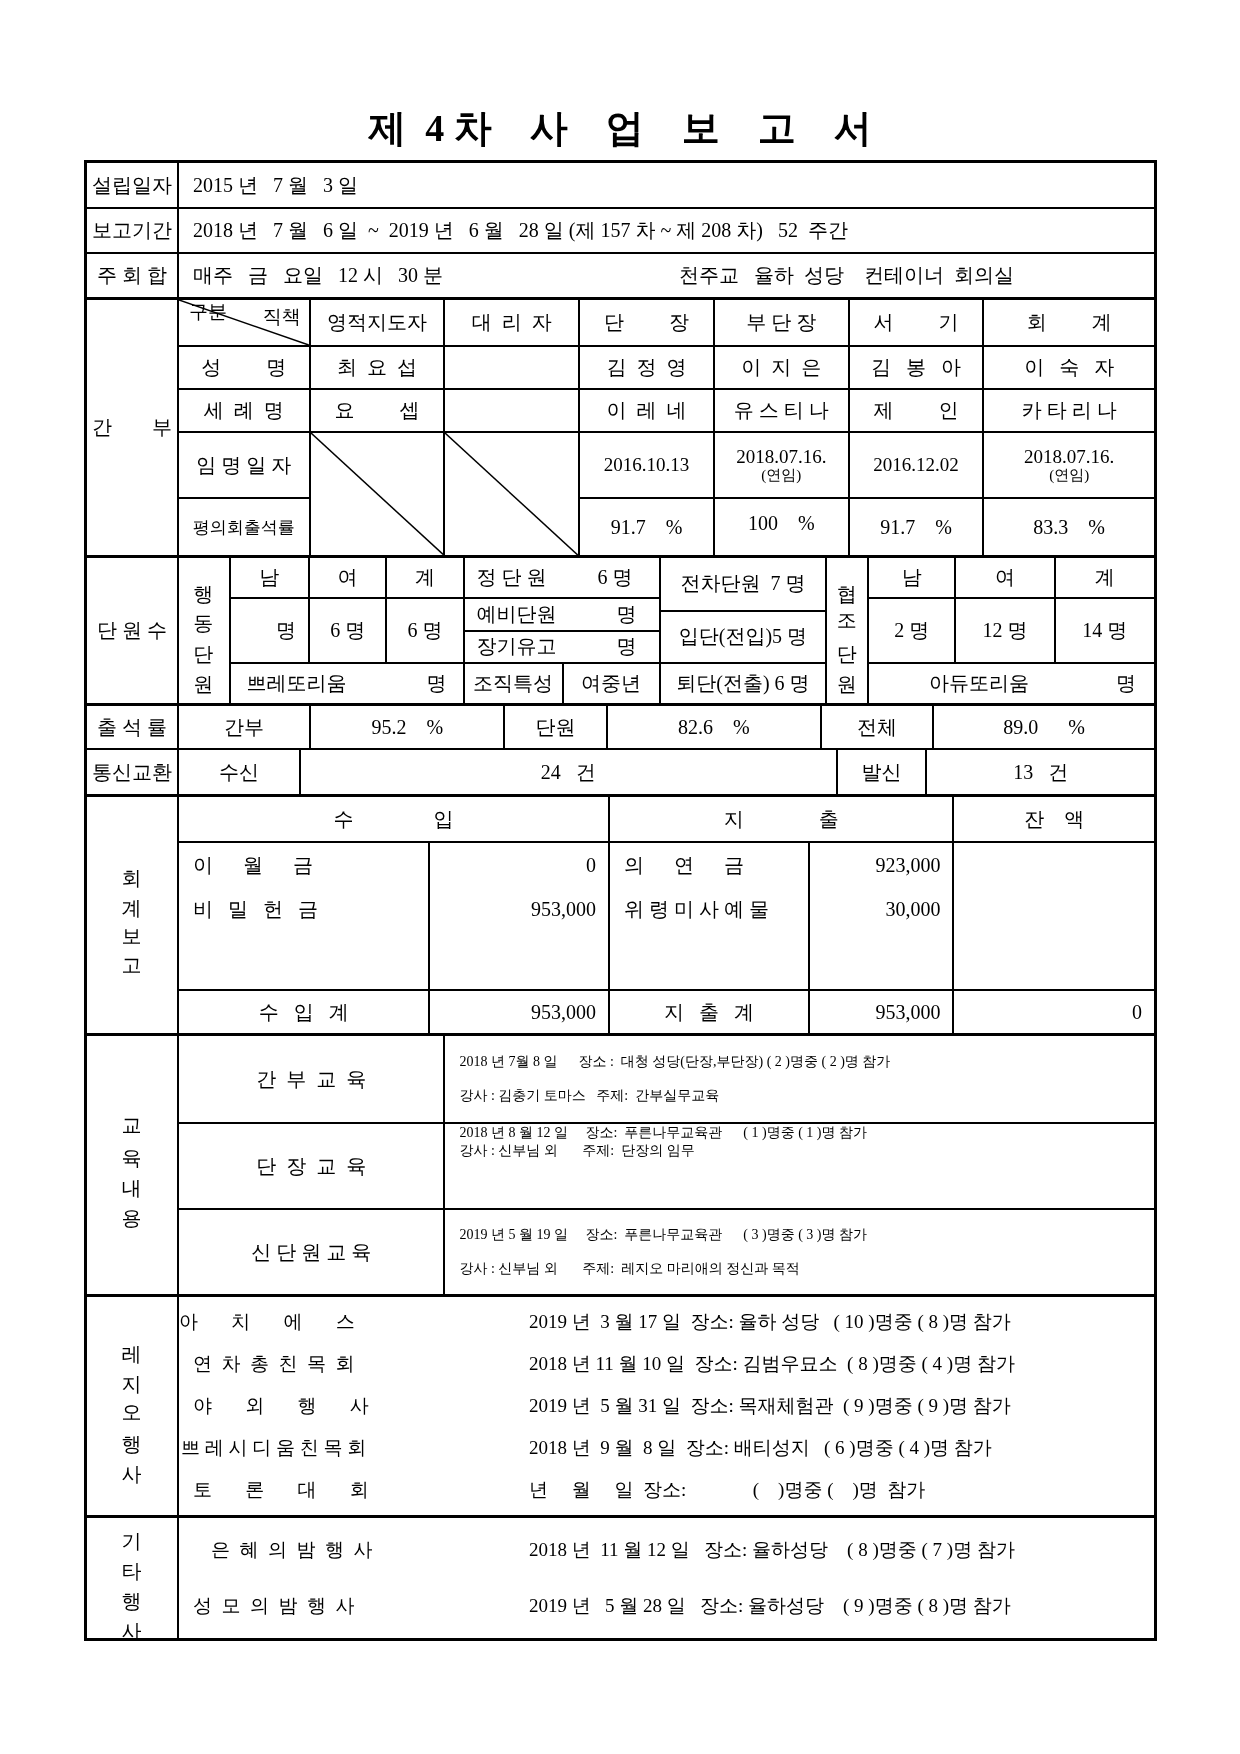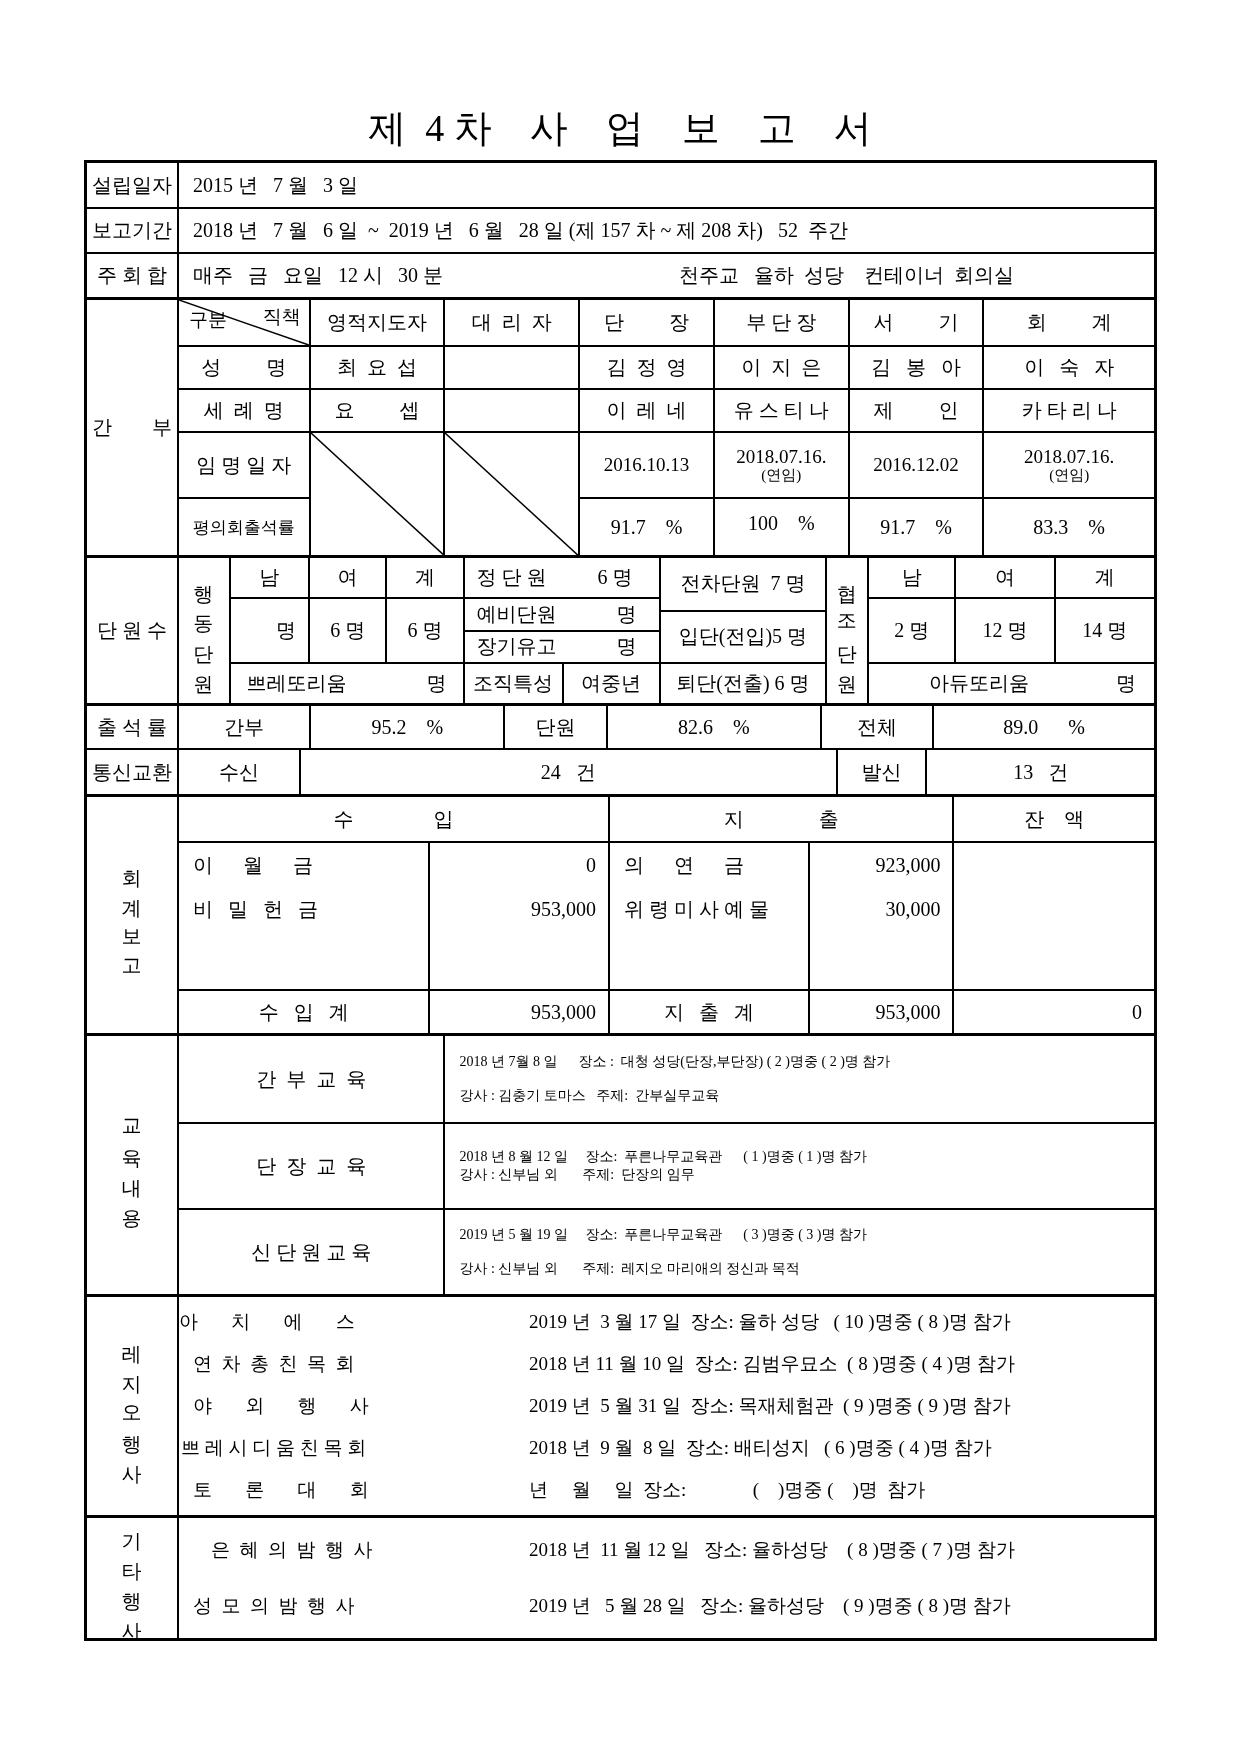--- a/index.html
+++ b/index.html
@@ -1,21 +1,21 @@
 <!DOCTYPE html>
 <html><head>
 <meta charset="utf-8">
 <style>
   * { box-sizing: border-box; margin: 0; padding: 0; }
   html,body { background:#e8e8e8; }
   .page { position:relative; width:1240px; height:1754px; background:#ffffff;
           color:#000; font-family:"Liberation Serif","DejaVu Serif",serif; font-size:20px;
           margin:0 auto; overflow:hidden; }
   .title { position:absolute; top:103px; left:0; width:100%; text-align:center;
-           font-weight:normal; font-size:38px; white-space:pre; }
+           font-weight:bold; font-size:38px; white-space:pre; }
   .tbl { position:absolute; left:84px; top:160px; width:1073px; border:3px solid #000;
          display:flex; flex-direction:column; background:#fff; }
   .sec { display:flex; width:100%; }
   .bt3 { border-top:3px solid #000; }
   .bt  { border-top:2px solid #000; }
   .bl  { border-left:2px solid #000; }
   .lblcol { width:90px; flex:none; display:flex; align-items:center; justify-content:center;
             text-align:center; white-space:pre; overflow:hidden; }
   .body { flex:1; min-width:0; border-left:2px solid #000; display:flex; }
   .col  { display:flex; flex-direction:column; }
@@ -23,21 +23,21 @@
   .cell { display:flex; align-items:center; white-space:pre; overflow:hidden; }
   .cen  { justify-content:center; text-align:center; }
   .rt   { justify-content:flex-end; }
   .sb   { justify-content:space-between; }
   .pl   { padding-left:14px; }
   .pr   { padding-right:12px; }
   .vtext { writing-mode:vertical-rl; text-orientation:upright; letter-spacing:10px; white-space:pre; line-height:1; }
   .diagwrap { position:relative; }
   .diag { position:absolute; left:0; top:0; width:100%; height:100%; }
   .ctop { position:absolute; top:4px; right:8px; font-size:19px; }
-  .cbot { position:absolute; bottom:12px; left:10px; font-size:19px; }
+  .cbot { position:absolute; bottom:20px; left:10px; font-size:19px; }
   .note { display:block; font-size:15px; line-height:1.05; text-align:center; }
   .f17 { font-size:17px; } .f18 { font-size:14px; } .f19 { font-size:19px; }
   .eline { white-space:pre; overflow:hidden; }
   .lrow { display:flex; align-items:center; }
   .lname, .ldetail { white-space:pre; overflow:hidden; }
 </style>
 </head>
 <body>
 
 <div class="page">
@@ -264,21 +264,21 @@
       <div class="body col">
         <div class="row" style="height:86px">
           <div class="cell cen" style="width:265px">간  부  교  육</div>
           <div class="col bl f18" style="width:712px;justify-content:space-evenly;padding-left:14px">
             <div class="eline">2018 년 7월 8 일      장소 :  대청 성당(단장,부단장) ( 2 )명중 ( 2 )명 참가</div>
             <div class="eline">강사 : 김충기 토마스   주제:  간부실무교육</div>
           </div>
         </div>
         <div class="row bt" style="height:86px">
           <div class="cell cen" style="width:265px">단  장  교  육</div>
-          <div class="col bl f18" style="width:712px;justify-content:center;padding-left:14px">
+          <div class="col bl f18" style="width:712px;justify-content:flex-start;padding-left:14px">
             <div class="eline">2018 년 8 월 12 일     장소:  푸른나무교육관      ( 1 )명중 ( 1 )명 참가</div>
             <div class="eline">강사 : 신부님 외       주제:  단장의 임무</div>
           </div>
         </div>
         <div class="row bt" style="height:86px">
           <div class="cell cen" style="width:265px">신 단 원 교 육</div>
           <div class="col bl f18" style="width:712px;justify-content:space-evenly;padding-left:14px">
             <div class="eline">2019 년 5 월 19 일     장소:  푸른나무교육관      ( 3 )명중 ( 3 )명 참가</div>
             <div class="eline">강사 : 신부님 외       주제:  레지오 마리애의 정신과 목적</div>
           </div>

